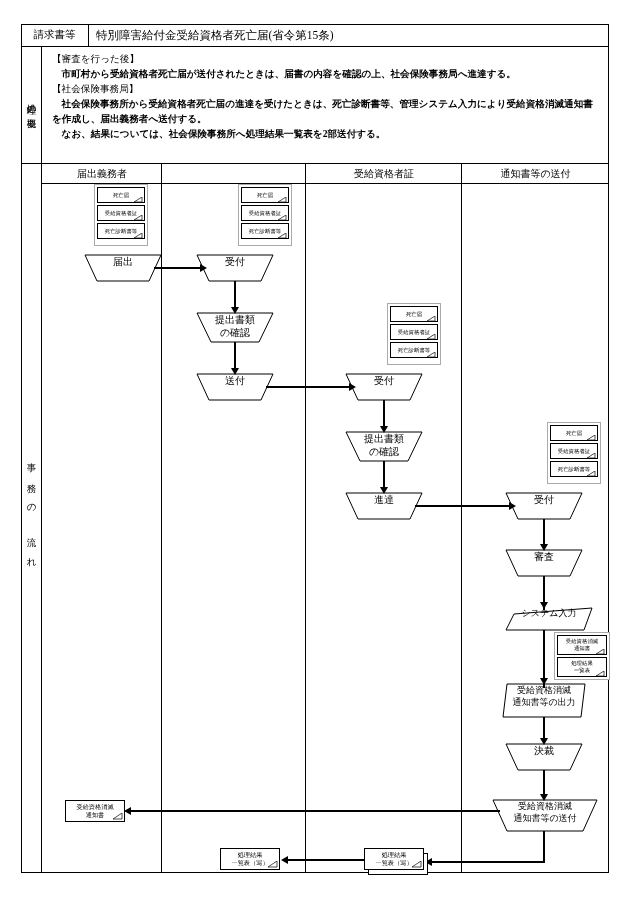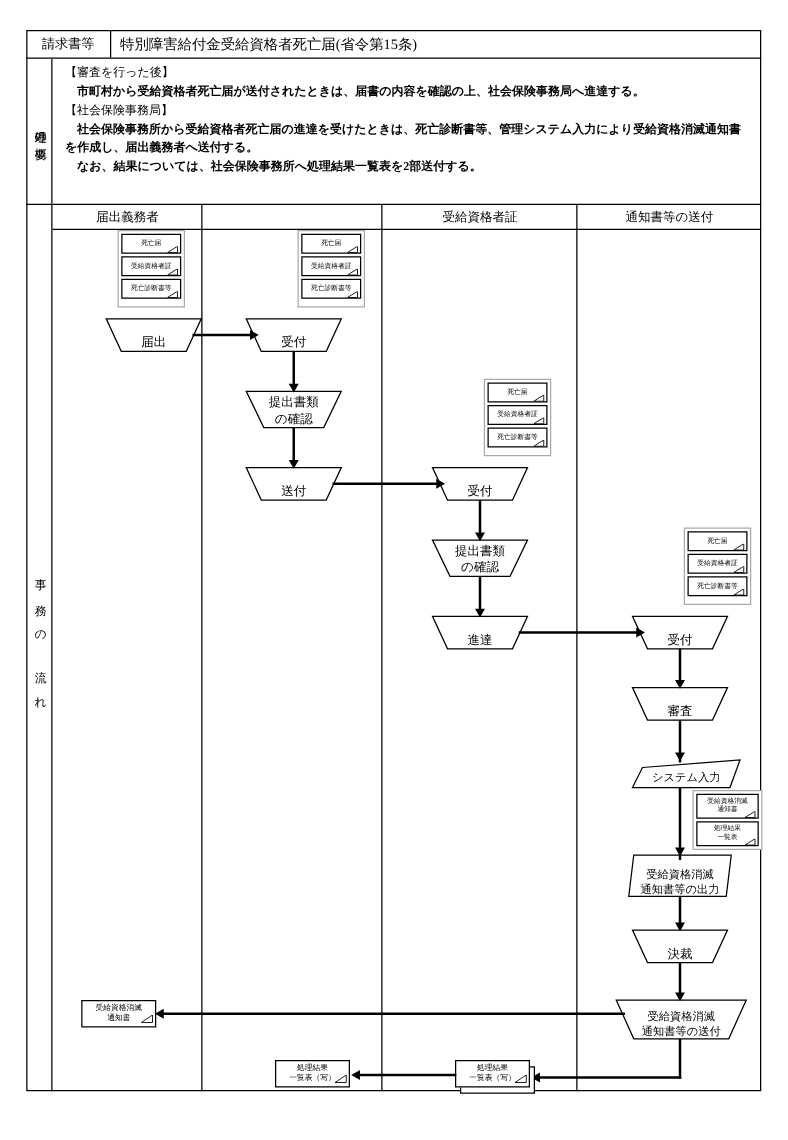--- a/index.html
+++ b/index.html
@@ -33,21 +33,21 @@
               display:flex;align-items:center;justify-content:center;}
   .flow-label span{font-size:9.5px;writing-mode:vertical-rl;text-orientation:upright;letter-spacing:21px;}
 
   
   .colhdr{position:absolute;top:164px;height:19px;display:flex;align-items:center;justify-content:center;font-size:10px;}
 
   
   .canvas{position:absolute;left:42px;top:184px;width:567px;height:689px;}
 
   
-  .node{position:absolute;box-sizing:border-box;display:flex;align-items:flex-end;justify-content:center;
+  .node{position:absolute;box-sizing:border-box;display:flex;align-items:flex-start;justify-content:center;
         text-align:center;font-size:10px;line-height:13px;color:#000;}
   .node svg{position:absolute;left:0;top:0;overflow:visible;}
   .node .lbl{position:relative;z-index:2;}
 
   
   .conn{position:absolute;background:#000;}
   .conn.h{height:2px;}
   .conn.v{width:2px;}
   .arrow{position:absolute;width:0;height:0;}
   .arrow.right{border-top:4px solid transparent;border-bottom:4px solid transparent;border-left:7px solid #000;}

